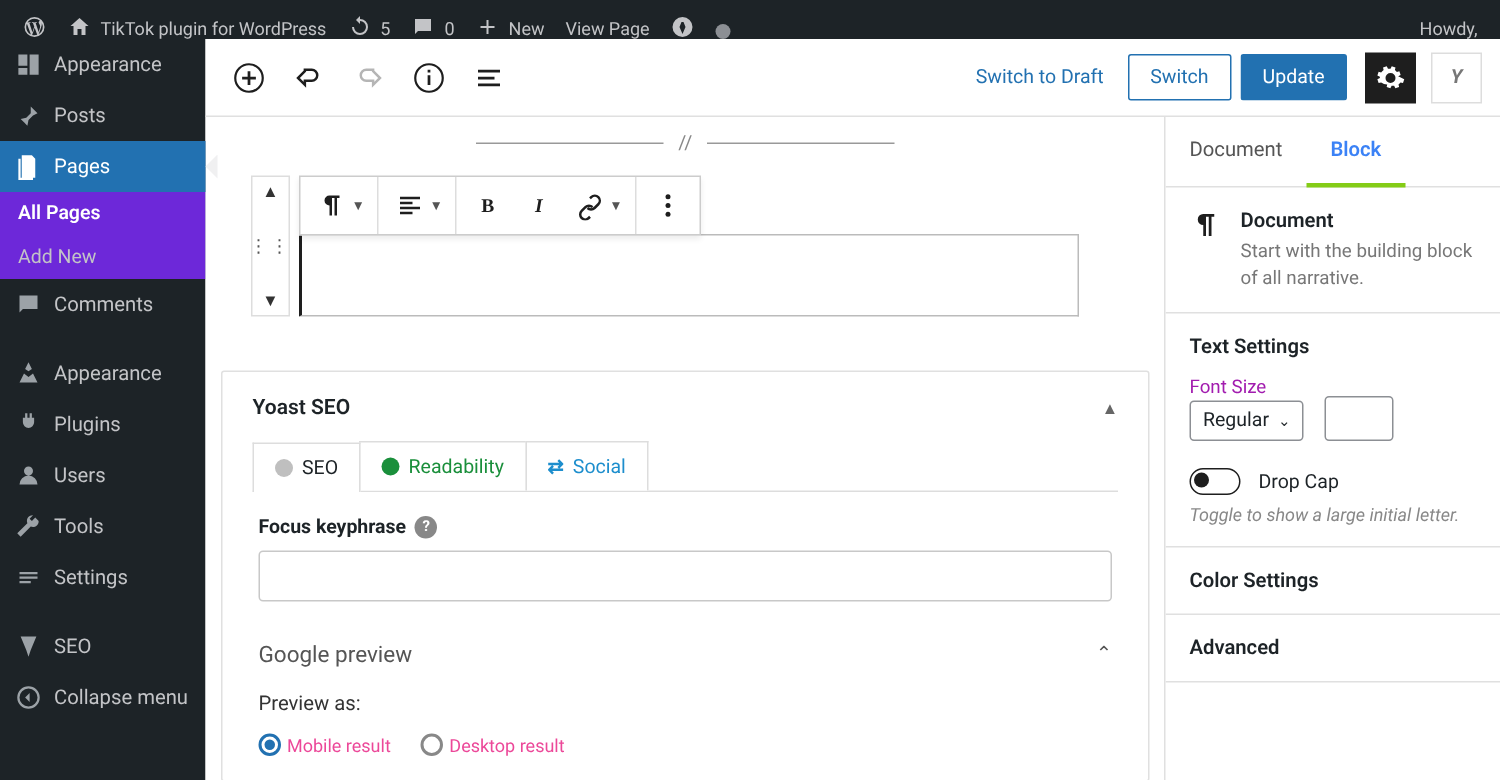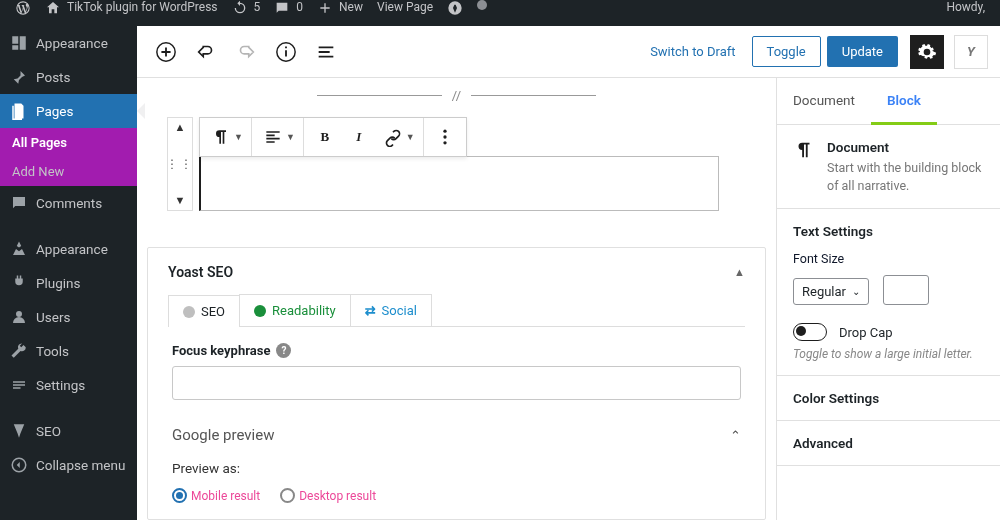--- a/index.html
+++ b/index.html
@@ -1,29 +1,29 @@
 <!DOCTYPE html>
 <html><head>
 <meta charset="utf-8">
 <style>
 *{box-sizing:border-box;margin:0;padding:0;font-family:-apple-system,BlinkMacSystemFont,"Segoe UI",Roboto,sans-serif}
 body{width:1000px;height:520px;overflow:hidden;font-size:13px;color:#1d2327;background:#f0f0f1}
 .adminbar{height:26px;background:#1d2327;color:#c3c4c7;display:flex;align-items:center;padding:0 8px;font-size:12px}
-.adminbar .ab-item{display:flex;align-items:flex-start;gap:6px;padding:0 7px;height:26px;cursor:pointer}
+.adminbar .ab-item{display:flex;align-items:flex-end;gap:6px;padding:0 7px;height:26px;cursor:pointer}
 .adminbar .spacer{flex:1}
 .adminbar svg{width:16px;height:16px;fill:#c3c4c7}
 .dot{width:10px;height:10px;border-radius:50%;background:#8c8f94;display:inline-block}
 .shell{display:flex;height:494px}
 .sidebar{width:137px;background:#1d2327;color:#c3c4c7;display:flex;flex-direction:column;font-size:13.5px}
 .menu-item{display:flex;align-items:center;gap:8px;padding:8px 10px;cursor:pointer;position:relative}
 .menu-item.active{background:#2271b1;color:#fff}
 .menu-item.active::after{content:"";position:absolute;right:-8px;top:50%;transform:translateY(-50%);border:8px solid transparent;border-right-color:#f0f0f1}
 .menu-item svg{width:18px;height:18px;fill:#9ca2a7}
 .menu-item.active svg{fill:#fff}
-.submenu{background:#a21caf}
+.submenu{background:#6d28d9}
 .submenu div{padding:7px 12px;color:#c3c4c7;cursor:pointer;font-size:13px}
 .submenu div.current{color:#fff;font-weight:600}
 .content{flex:1;display:flex;flex-direction:column;background:#fff;min-width:0}
 .editor-head{height:52px;border-bottom:1px solid #e0e0e0;display:flex;align-items:center;padding:0 12px;gap:6px}
 .editor-head .hbtn{width:34px;height:34px;display:flex;align-items:center;justify-content:center;border-radius:2px;cursor:pointer;color:#1e1e1e}
 .editor-head .hbtn svg{width:22px;height:22px;fill:#1e1e1e}
 .editor-head .hbtn.disabled svg{fill:#b5b5b5}
 .editor-head .sp{flex:1}
 .switch-draft{color:#2271b1;font-size:13px;cursor:pointer;padding:0 10px}
 .btn{border:1px solid transparent;padding:7px 14px;font-size:13px;border-radius:2px;cursor:pointer}
@@ -69,21 +69,21 @@
 .insp-tabs{display:flex;border-bottom:1px solid #e0e0e0}
 .insp-tab{flex:0 0 auto;padding:14px 16px;font-size:13.5px;color:#555;cursor:pointer}
 .insp-tab.active{color:#3b82f6;font-weight:600;border-bottom:3px solid #84cc16;margin-bottom:-1px}
 .insp-sec{padding:14px 16px;border-bottom:1px solid #e0e0e0}
 .insp-block-head{display:flex;gap:12px}
 .insp-block-head svg{width:22px;height:22px;fill:#1e1e1e;flex-shrink:0}
 .insp-block-head .t{font-size:13.5px;font-weight:600;margin-bottom:4px}
 .insp-block-head .d{font-size:12.5px;color:#777;line-height:1.4}
 .insp-sec .sec-title{font-weight:600;font-size:13.5px;margin-bottom:12px}
 .fs-row{display:flex;gap:14px;align-items:flex-end;margin-bottom:18px}
-.fs-label{font-size:12.5px;color:#0f172a;margin-bottom:12px}
+.fs-label{font-size:12.5px;color:#a21caf;margin-bottom:1px}
 .fs-select{display:flex;align-items:center;gap:6px;border:1px solid #8c8f94;padding:5px 8px;border-radius:3px;font-size:13px;cursor:pointer}
 .fs-num{width:46px;height:30px;border:1px solid #8c8f94;border-radius:3px}
 .toggle{width:34px;height:18px;border:1.5px solid #1e1e1e;border-radius:10px;position:relative;cursor:pointer;display:inline-block;vertical-align:middle}
 .toggle::after{content:"";position:absolute;width:10px;height:10px;border-radius:50%;background:#1e1e1e;top:2px;left:2px}
 .toggle-row{display:flex;align-items:center;gap:12px;margin-bottom:6px}
 .toggle-hint{font-size:12px;color:#888;font-style:italic}
 .acc-row{padding:14px 16px;border-bottom:1px solid #e0e0e0;font-weight:600;font-size:13.5px;cursor:pointer}
 </style>
 </head>
 <body>
@@ -236,21 +236,21 @@
             <path d="M11 10h2v7h-2zm0-4h2v2h-2z"></path>
           </svg>
         </div>
       <div class="hbtn">
           <svg viewBox="0 0 24 24">
             <path d="M4 6h16v2H4zm0 5h12v2H4zm0 5h16v2H4z"></path>
           </svg>
         </div>
       <div class="sp"></div>
       <span class="switch-draft">Switch to Draft</span>
-      <button class="btn btn-outline">Toggle</button>
+      <button class="btn btn-outline">Switch</button>
       <button class="btn btn-primary">Update</button>
       <div class="sqbtn">
           <svg viewBox="0 0 24 24">
             <path d="M12 8a4 4 0 100 8 4 4 0 000-8zm9 4l2 1-1 3-2-.5a8 8 0 01-1.6 1.6l.5 2-3 1-1-2h-2l-1 2-3-1 .5-2A8 8 0 014.5 15.5L2.5 16l-1-3 2-1v-1l-2-1 1-3 2 .5A8 8 0 016.5 5.5L6 3.5l3-1 1 2h2l1-2 3 1-.5 2a8 8 0 011.6 1.6l2-.5 1 3-2 1z"></path>
           </svg>
         </div>
       <div class="ybtn">
           <span>Y</span>
         </div>
     </div>

